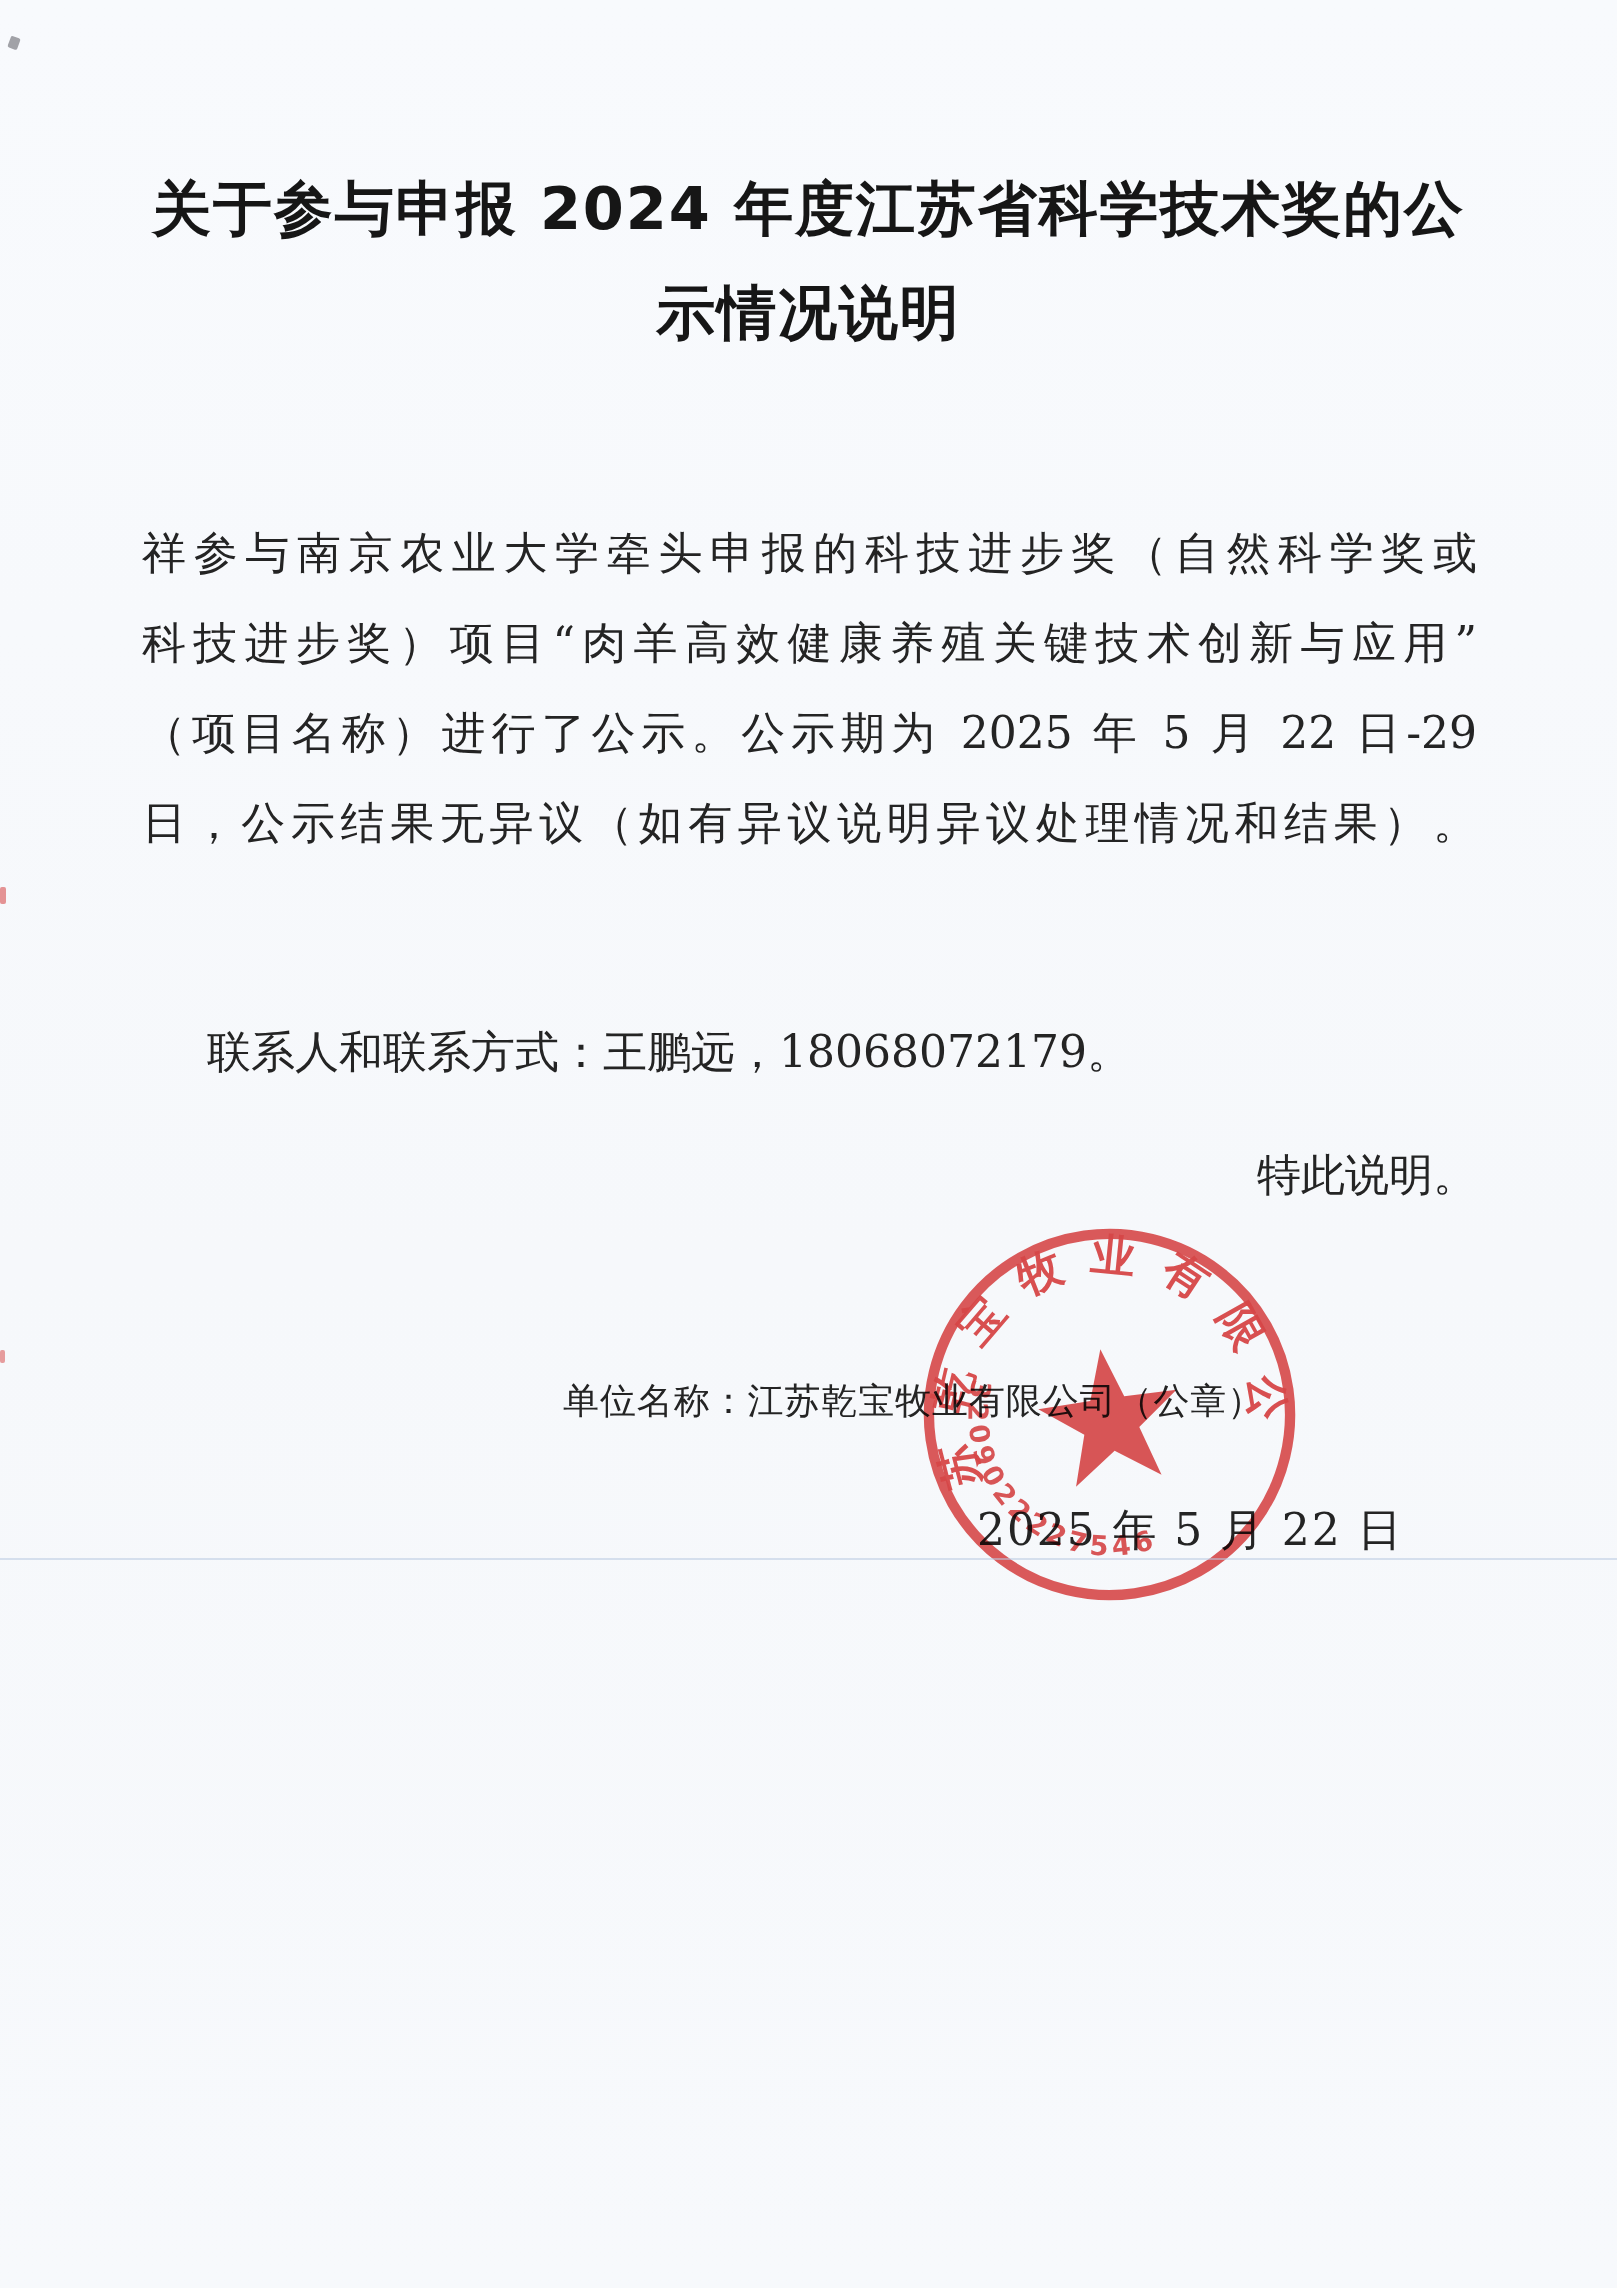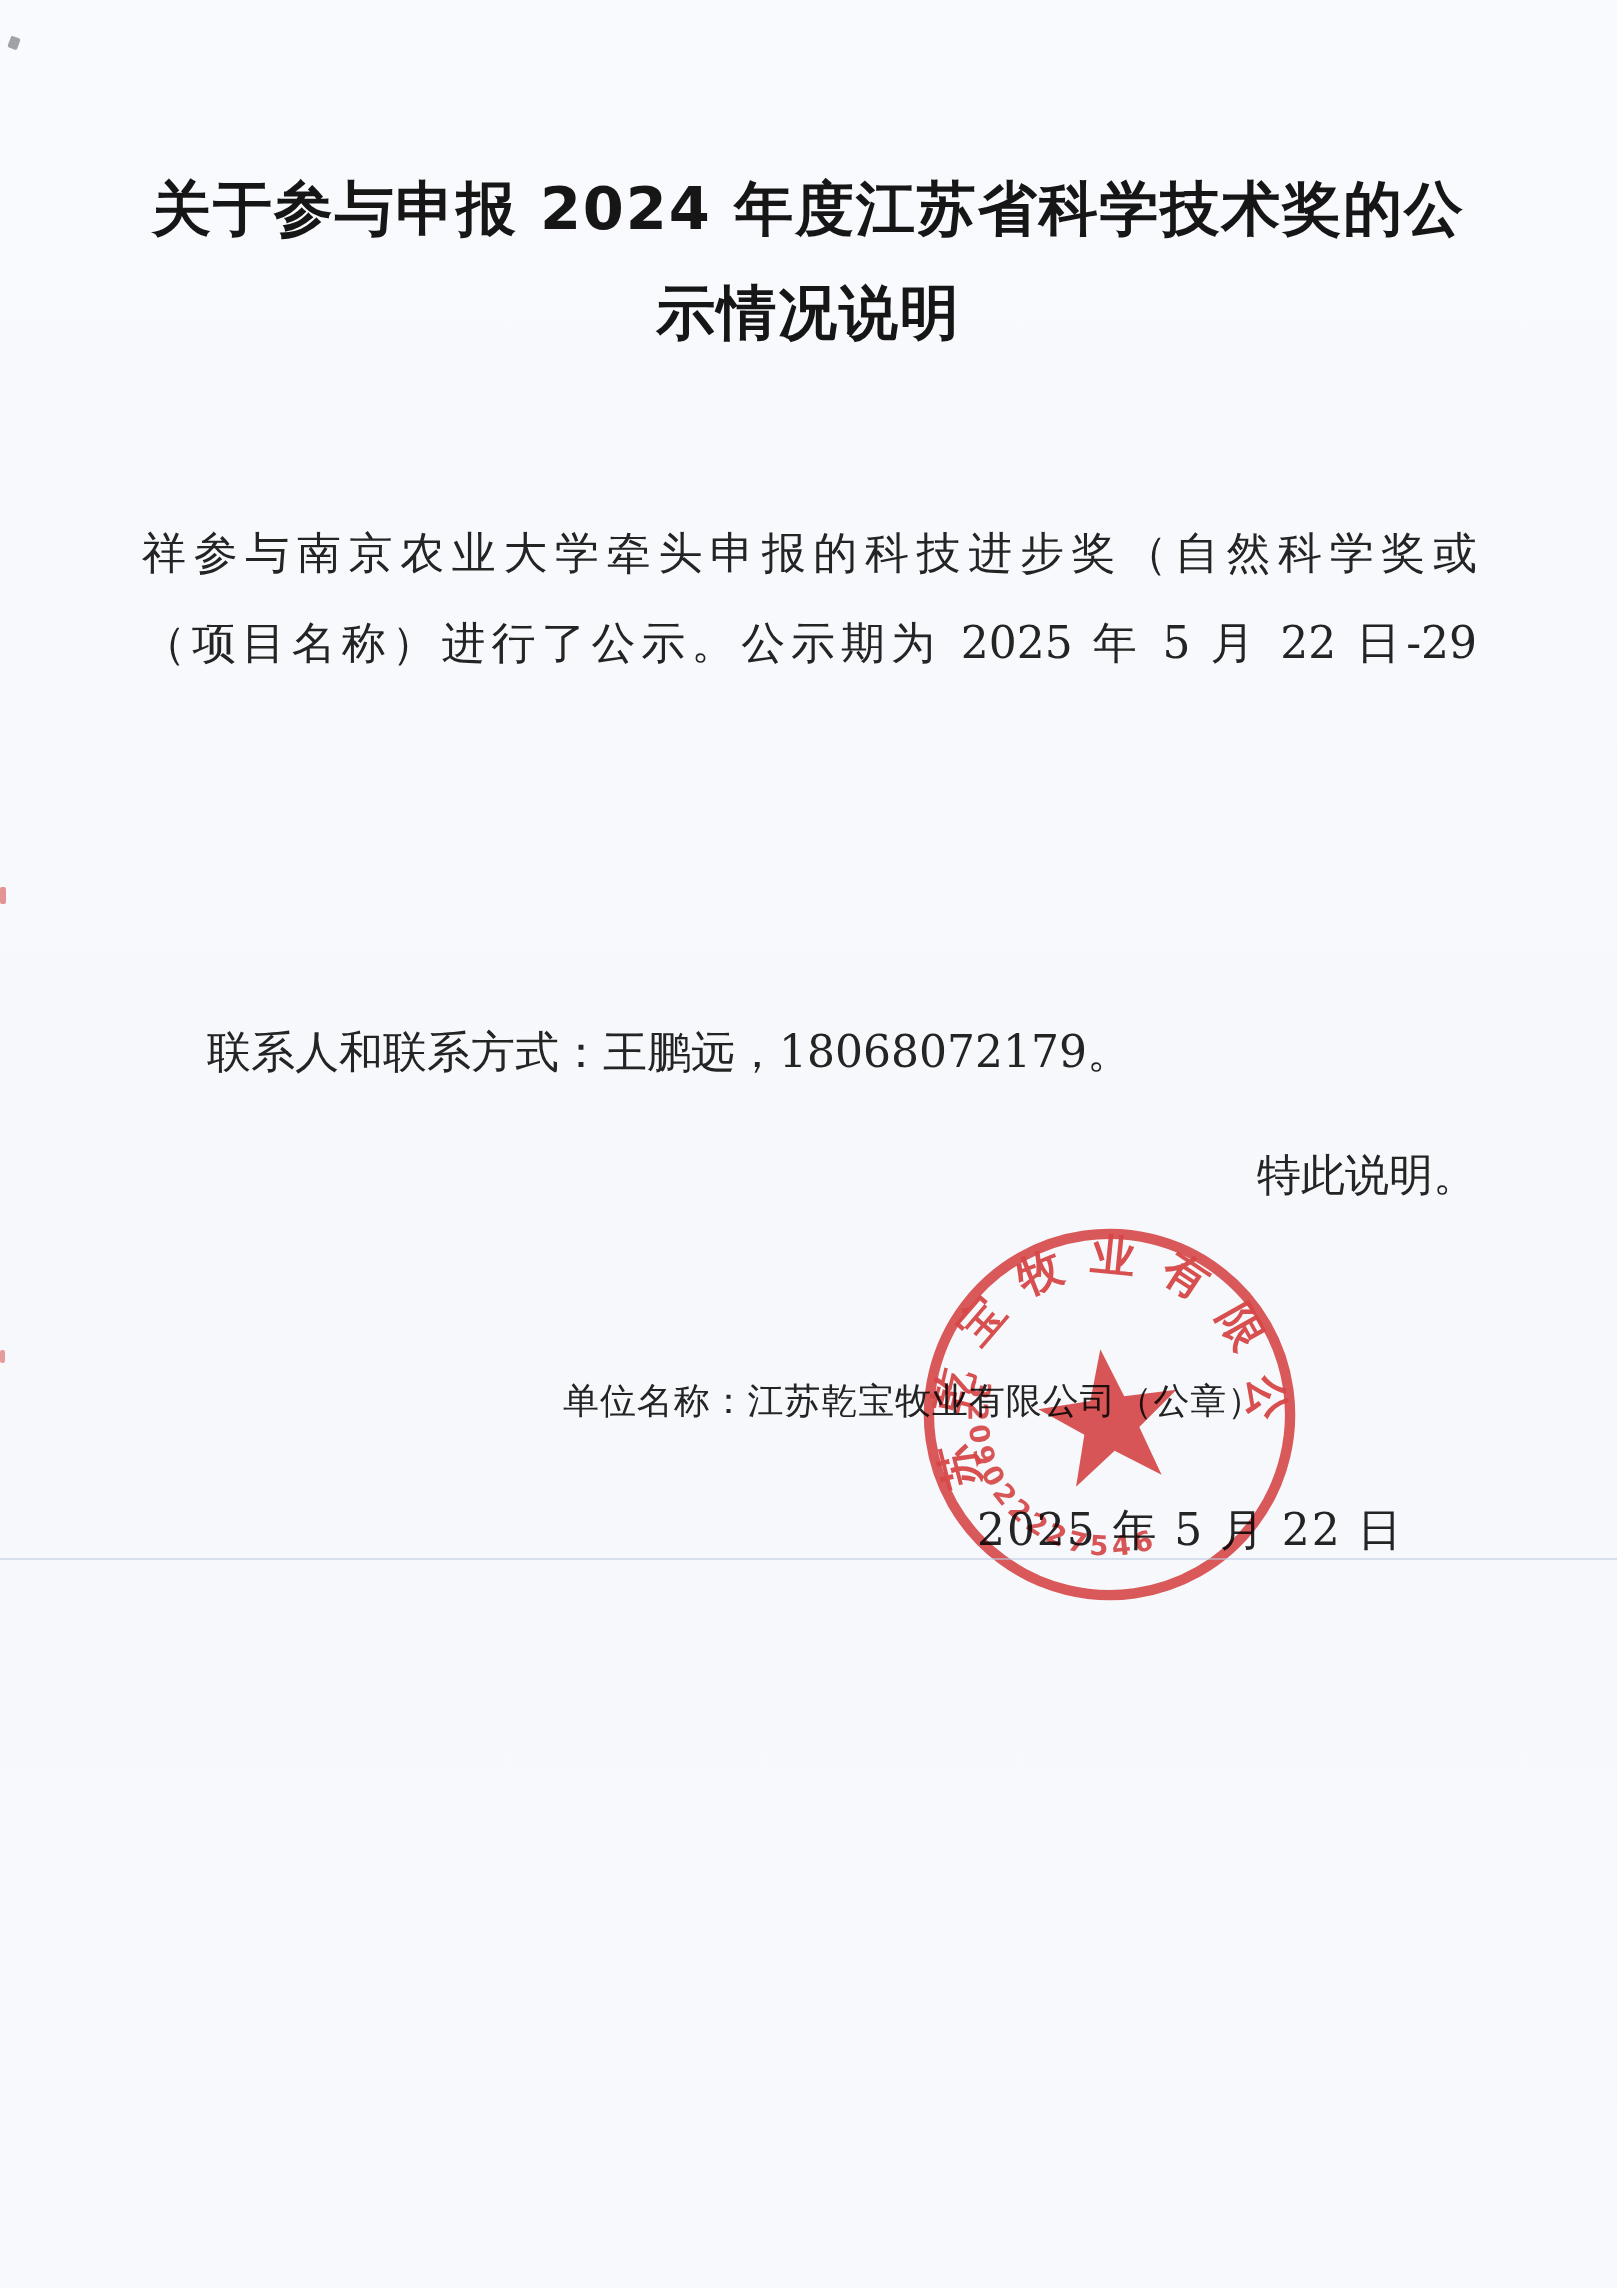--- a/index.html
+++ b/index.html
@@ -116,21 +116,23 @@
 
 <div class="page">
 
   <div class="doc-title">
     <div>关于参与申报 2024 年度江苏省科学技术奖的公</div>
     <div>示情况说明</div>
   </div>
 
   <div class="doc-body">
     <div class="doc-line">祥参与南京农业大学牵头申报的科技进步奖（自然科学奖或</div>
+    <div class="doc-line">科技进步奖）项目“肉羊高效健康养殖关键技术创新与应用”</div>
     <div class="doc-line">（项目名称）进行了公示。公示期为 2025 年 5 月 22 日-29</div>
+    <div class="doc-line">日，公示结果无异议（如有异议说明异议处理情况和结果）。</div>
   </div>
 
   <div class="contact-line">联系人和联系方式：王鹏远，18068072179。</div>
 
   <div class="closing-line">特此说明。</div>
 
   <div class="unit-line">单位名称：江苏乾宝牧业有限公司（公章）</div>
 
   <div class="date-line">2025 年 5 月 22 日</div>
 

